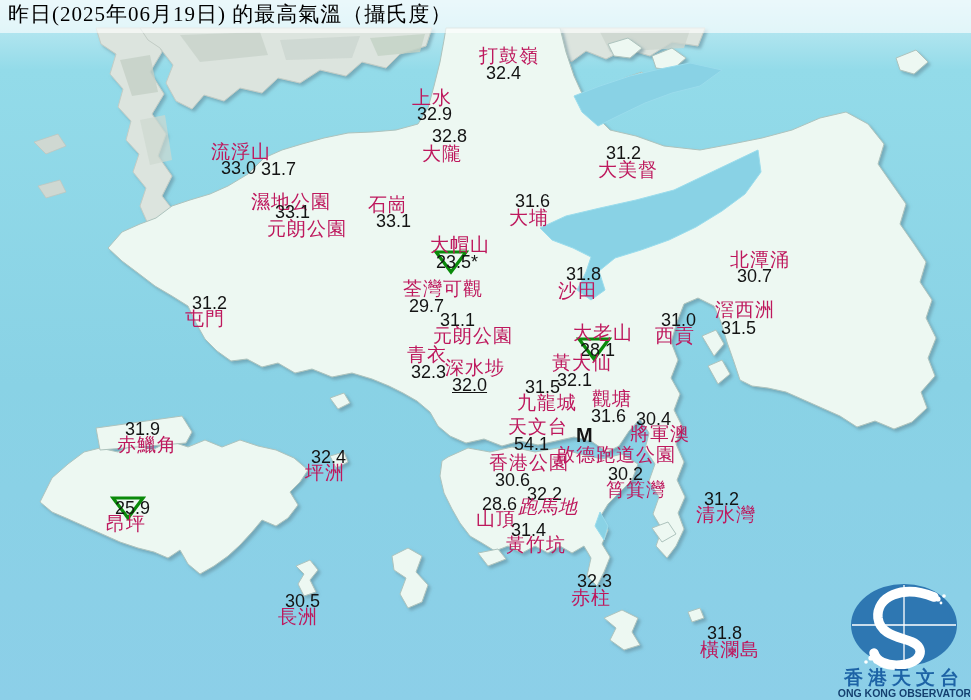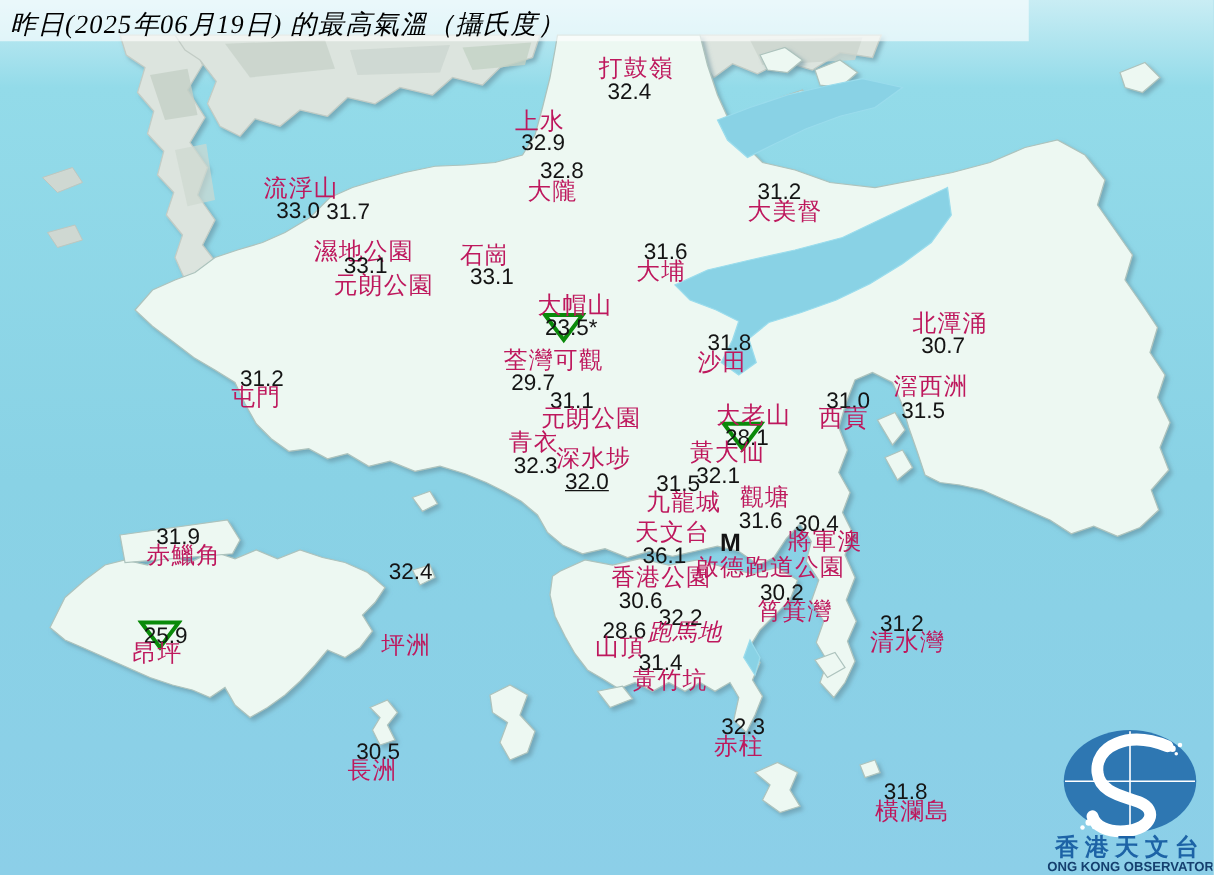--- a/index.html
+++ b/index.html
@@ -1,24 +1,23 @@
 <!DOCTYPE html>
 <html><head>
 <meta charset="utf-8">
 <style>
   html,body{margin:0;padding:0;}
   body{width:971px;height:700px;overflow:hidden;font-family:"Liberation Sans",sans-serif;}
   .stage{position:relative;width:971px;height:700px;background:#8fd5e6;}
   .stage svg.map{position:absolute;left:0;top:0;}
   .title-bar{
-    position:absolute;left:0;top:0;width:823px;height:33px;
+    position:absolute;left:0;top:0;width:971px;height:33px;
     background:rgba(255,255,255,0.62);
-    display:flex;align-items:flex-end;
+    display:flex;align-items:flex-start;
     z-index:30;
-    font-style:italic;
   }
   .title-bar .title{
     font-family:"Liberation Serif",serif;
     font-size:21px;color:#000;padding-left:8px;letter-spacing:1px;white-space:nowrap;
   }
   .stations{position:absolute;left:0;top:0;width:971px;height:650px;z-index:20;}
   .st-name{
     position:absolute;font-family:"Liberation Serif",serif;
     font-size:19px;line-height:19px;color:#be185d;letter-spacing:1px;white-space:nowrap;
   }
@@ -152,40 +151,40 @@
       <div class="st-val" style="left: 411px; top: 363px;">32.3</div>
       <div class="st-name" style="left: 407px; top: 345px;">青衣</div>
       <div class="st-val" style="left: 452px; top: 376px; text-decoration: underline;">32.0</div>
       <div class="st-name" style="left: 445px; top: 358px;">深水埗</div>
       <div class="st-val" style="left: 557px; top: 371px;">32.1</div>
       <div class="st-name" style="left: 552px; top: 353px;">黃大仙</div>
       <div class="st-val" style="left: 525px; top: 378px;">31.5</div>
       <div class="st-name" style="left: 517px; top: 393px;">九龍城</div>
       <div class="st-val" style="left: 591px; top: 407px;">31.6</div>
       <div class="st-name" style="left: 592px; top: 389px;">觀塘</div>
-      <div class="st-val" style="left: 514px; top: 435px;">36.1</div>
+      <div class="st-val" style="left: 514px; top: 435px;">54.1</div>
       <div class="st-name" style="left: 508px; top: 417px;">天文台</div>
       <div class="st-val" style="left: 636px; top: 410px;">30.4</div>
       <div class="st-name" style="left: 630px; top: 424px;">將軍澳</div>
       <div class="st-val missing" style="left: 576px; top: 426px;">M</div>
       <div class="st-name" style="left: 556px; top: 445px;">啟德跑道公園</div>
       <div class="st-val" style="left: 495px; top: 471px;">30.6</div>
       <div class="st-name" style="left: 489px; top: 453px;">香港公園</div>
       <div class="st-val" style="left: 608px; top: 465px;">30.2</div>
       <div class="st-name" style="left: 606px; top: 480px;">筲箕灣</div>
       <div class="st-val" style="left: 527px; top: 485px;">32.2</div>
       <div class="st-name" style="left: 518px; top: 497px; font-style: italic;">跑馬地</div>
       <div class="st-val" style="left: 482px; top: 495px;">28.6</div>
       <div class="st-name" style="left: 476px; top: 509px;">山頂</div>
       <div class="st-val" style="left: 511px; top: 521px;">31.4</div>
       <div class="st-name" style="left: 506px; top: 535px;">黃竹坑</div>
       <div class="st-val" style="left: 125px; top: 420px;">31.9</div>
       <div class="st-name" style="left: 117px; top: 435px; font-family: Liberation Serif, serif;">赤鱲角</div>
       <div class="st-val" style="left: 311px; top: 448px;">32.4</div>
-      <div class="st-name" style="left: 305px; top: 463px; margin-top: 44px;">坪洲</div>
+      <div class="st-name" style="left: 305px; top: 463px;">坪洲</div>
       <svg width="36" height="28" class="st-marker" style="left: 110px; top: 494px;">
         <path d="M3,4 L33,4 L18,24 Z" fill="none" stroke="#0a8a0a" stroke-width="3.2"></path>
       </svg>
       <div class="st-val" style="left: 115px; top: 499px;">25.9</div>
       <div class="st-name" style="left: 106px; top: 514px;">昂坪</div>
       <div class="st-val" style="left: 704px; top: 490px;">31.2</div>
       <div class="st-name" style="left: 696px; top: 505px;">清水灣</div>
       <div class="st-val" style="left: 285px; top: 592px;">30.5</div>
       <div class="st-name" style="left: 278px; top: 607px;">長洲</div>
       <div class="st-val" style="left: 577px; top: 572px;">32.3</div>

